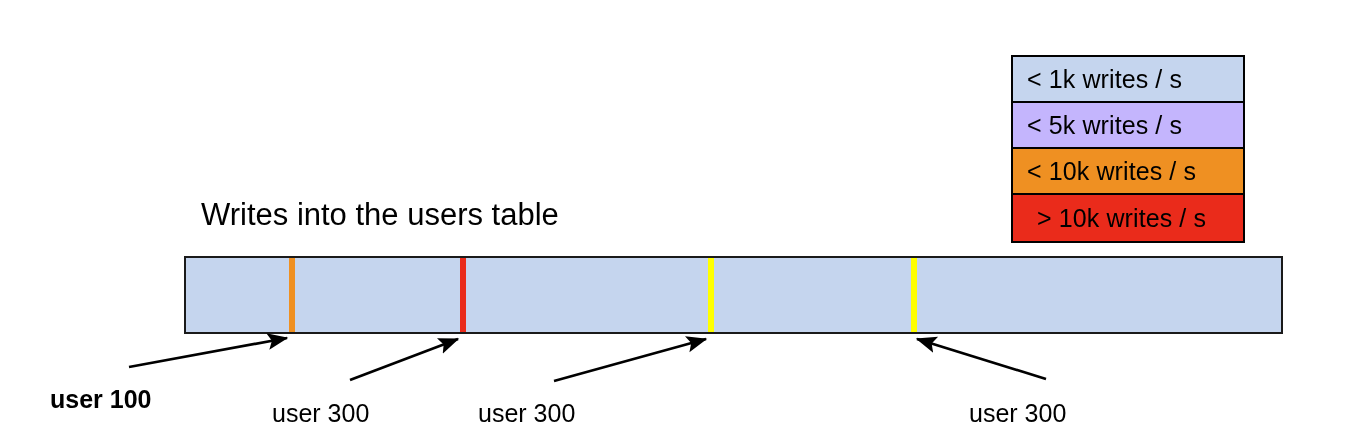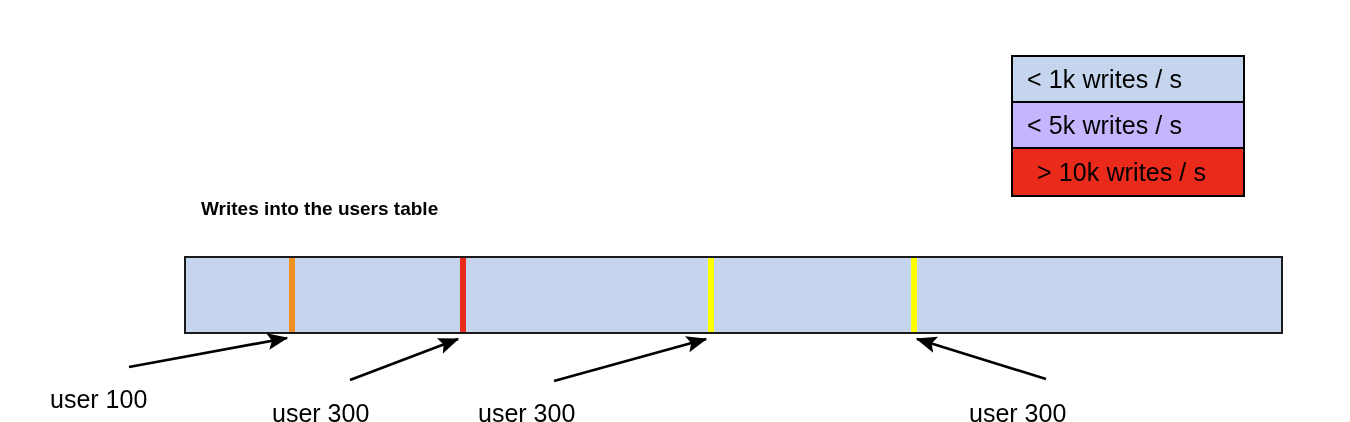--- a/index.html
+++ b/index.html
@@ -47,24 +47,23 @@
     line-height: 1;
     letter-spacing: 0.1px;
     white-space: nowrap;
   }
 
   
   .chart-title {
     position: absolute;
     left: 201px;
     top: 151px;
-    font-size: 19px;
+    font-size: 31px;
     line-height: 1;
     white-space: nowrap;
-    font-weight: bold;
   }
 
   
   .bar {
     position: absolute;
     left: 184px;
     top: 208px;
     width: 1099px;
     height: 78px;
     box-sizing: border-box;
@@ -102,20 +101,23 @@
 
 <div id="canvas">
 
   <div class="legend">
     <div class="legend-row" style="background:#c5d5ee;">
       <span class="legend-label">&lt; 1k writes / s</span>
     </div>
     <div class="legend-row" style="background:#c4b5fd;">
       <span class="legend-label">&lt; 5k writes / s</span>
     </div>
+    <div class="legend-row" style="background:#ef9022;">
+      <span class="legend-label">&lt; 10k writes / s</span>
+    </div>
     <div class="legend-row" style="background:#ea2b1b;padding-left:24px;">
       <span class="legend-label">&gt; 10k writes / s</span>
     </div>
   </div>
 
   <div class="chart-title">Writes into the users table</div>
 
   <div class="bar">
     <div class="marker" style="left:103px; background:#ef9022;"></div>
     <div class="marker" style="left:274px; background:#ea2b1b;"></div>
@@ -128,18 +130,18 @@
       <marker id="arrowhead" markerWidth="9" markerHeight="9" refX="7.5" refY="3.2" orient="auto" markerUnits="strokeWidth">
         <path d="M0,0 L8,3.2 L0,6.4 L1.6,3.2 z" fill="#000000"></path>
       </marker>
     </defs>
     <line x1="129" y1="319" x2="287" y2="290" stroke="#000000" stroke-width="2.6" marker-end="url(#arrowhead)"></line>
     <line x1="350" y1="332" x2="458" y2="291" stroke="#000000" stroke-width="2.6" marker-end="url(#arrowhead)"></line>
     <line x1="554" y1="333" x2="706" y2="291" stroke="#000000" stroke-width="2.6" marker-end="url(#arrowhead)"></line>
     <line x1="1046" y1="331" x2="917" y2="291" stroke="#000000" stroke-width="2.6" marker-end="url(#arrowhead)"></line>
   </svg>
 
-  <div class="user-label" style="left:50px; top:339px;">user 100</div>
+  <div class="user-label" style="left:50px; top:339px;font-weight:bold;">user 100</div>
   <div class="user-label" style="left:272px; top:353px;">user 300</div>
   <div class="user-label" style="left:478px; top:353px;">user 300</div>
   <div class="user-label" style="left:969px; top:353px;">user 300</div>
 
 </div>
 
 </body></html>

